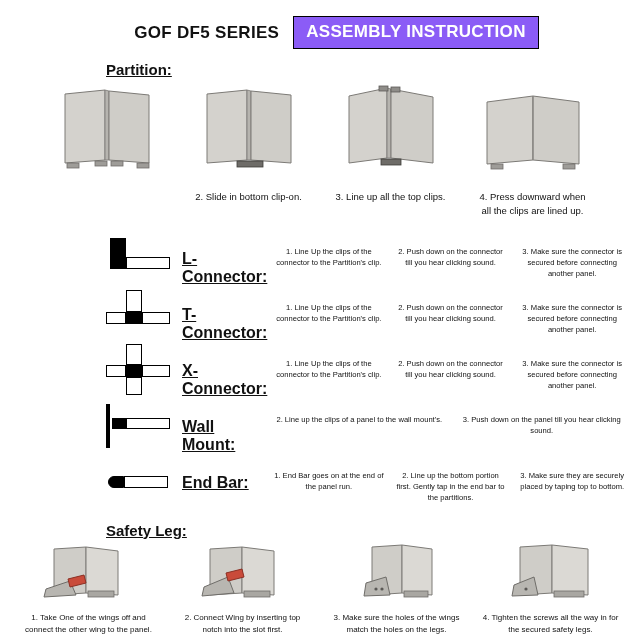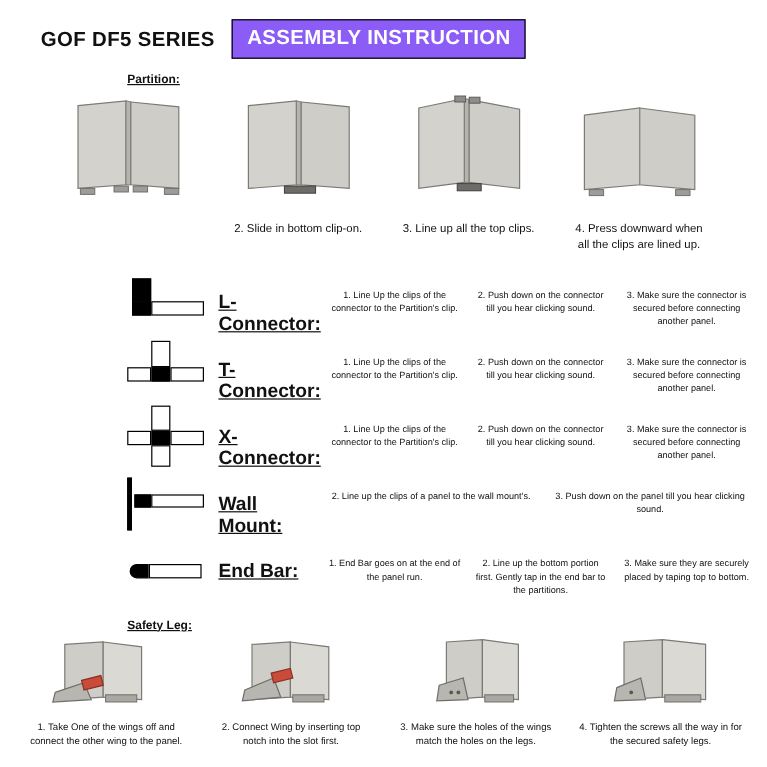--- a/index.html
+++ b/index.html
@@ -19,21 +19,21 @@
     position: relative;
     width: 639px;
     height: 639px;
     box-sizing: border-box;
   }
 
   
   .header {
     display: flex;
     align-items: center;
-    justify-content: flex-start;
+    justify-content: center;
     padding-top: 16px;
     gap: 14px;
     margin-left: 34px;
   }
   .header-title {
     font-size: 17px;
     font-weight: bold;
     letter-spacing: 0.3px;
     color: #111;
   }
@@ -42,21 +42,21 @@
     color: #ffffff;
     font-size: 17px;
     font-weight: bold;
     padding: 5px 12px 6px 12px;
     letter-spacing: 0.3px;
     border: 1px solid #000;
   }
 
   
   .section-label {
-    font-size: 10px;
+    font-size: 15px;
     font-weight: bold;
     text-decoration: underline;
     margin-left: 106px;
     margin-top: 12px;
   }
 
   
   .partition-row {
     display: flex;
     justify-content: center;

